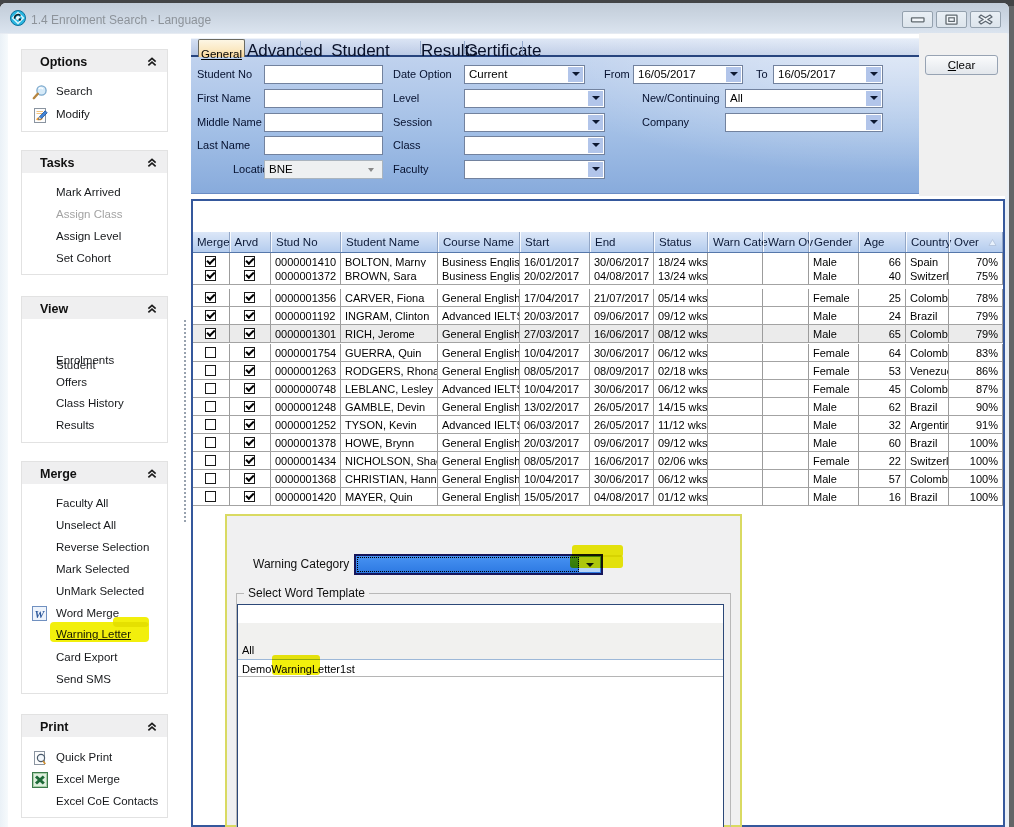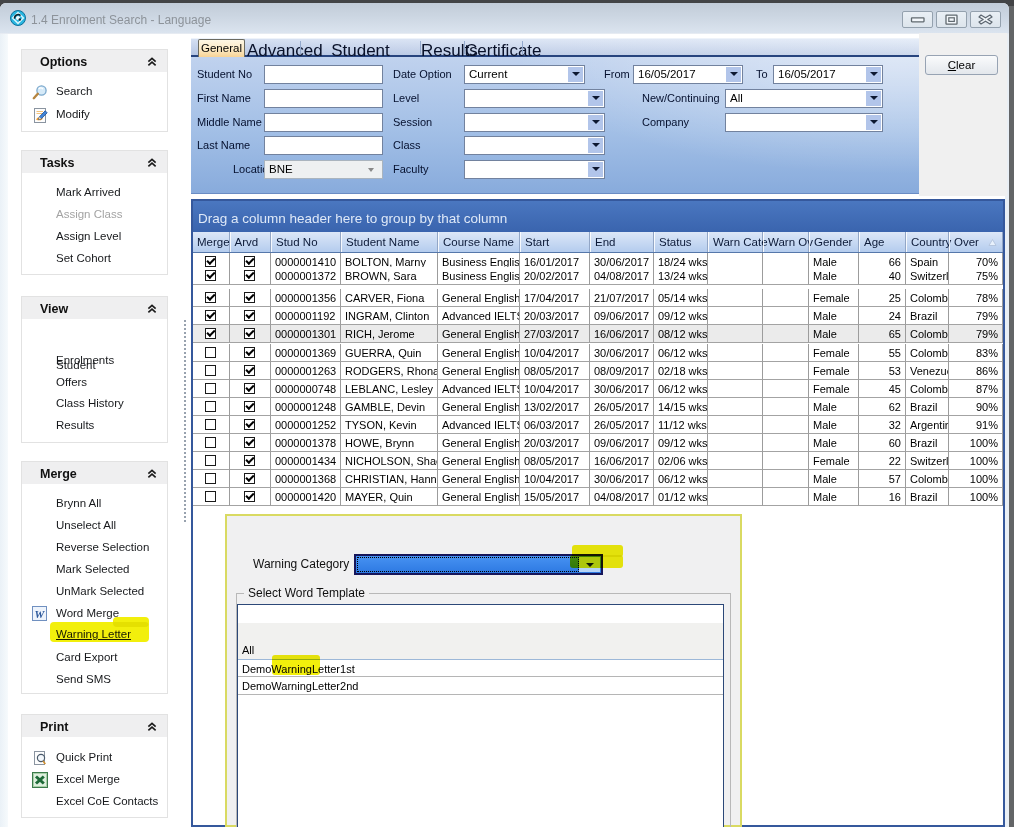--- a/index.html
+++ b/index.html
@@ -28,21 +28,21 @@
   background-image:radial-gradient(#98a2ae 0.9px, transparent 1.1px); background-size:4px 4px; }
 #tabstrip { position:absolute; left:191px; top:38px; width:728px; height:18px;
   background:linear-gradient(rgba(255,255,255,0.35), rgba(40,60,120,0.08)),
     linear-gradient(90deg,#bfcfeb,#d9e4f5); border-top:1px solid #eef3fa; }
 #tabline { position:absolute; left:191px; top:55px; width:728px; height:2px; background:#27447e; }
 .tab { position:absolute; top:39px; height:17px; font-size:17px; color:#081028; text-align:center; }
 .tab span { display:block; margin-top:2px; }
 #tabactive { position:absolute; left:198px; top:39px; width:47px; height:18px;
   background:linear-gradient(#fdf6e4,#fbe9c4 55%,#f7d396); border:1px solid #6b6a60; border-bottom:none;
   border-radius:2px 2px 0 0; font-size:11.5px; color:#000; text-align:center; z-index:3; }
-#tabactive span { display:block; margin-top:2px; }
+#tabactive span { display:block; margin-top:8px;text-decoration:underline; }
 .tabsep { position:absolute; top:41px; width:1px; height:13px; background:#93a9cd; }
 #form { position:absolute; left:191px; top:57px; width:728px; height:137px;
   background:radial-gradient(ellipse 620px 200px at 97% -5%, rgba(255,255,255,0.50), rgba(255,255,255,0) 62%),
     linear-gradient(#c0d2ee, #a2bfe6 55%, #88abdc);
   border-bottom:1px solid #6a8cc4; }
 .flabel { position:absolute; font-size:11px; color:#05102e; white-space:nowrap; }
 .field { position:absolute; height:19px; background:#fff; border:1px solid #72829e; }
 .field .txt { position:absolute; left:4px; top:2.5px; font-size:11.5px; color:#000; }
 .btnA { position:absolute; right:1px; top:1px; width:15px; height:15px; background:#b2c5ea; }
 .btnB { position:absolute; right:1px; top:1px; width:15px; height:15px; background:#b2c5ea; }
@@ -171,21 +171,21 @@
 <div class="pitem" style="top:100.5px;">Class History</div>
 <div class="pitem" style="top:122.5px;">Results</div>
 </div>
 <div class="panel" style="top:461px;height:233px;">
 <div class="phead">
       <span class="pt">Merge</span>
       <svg width="10" height="10" viewBox="0 0 11 11">
         <path d="M1.5 5 L5.5 1.5 L9.5 5 M1.5 9.2 L5.5 5.7 L9.5 9.2" fill="none" stroke="#1a1a1a" stroke-width="1.8"></path>
       </svg>
     </div>
-<div class="pitem" style="top:35px;">Brynn All</div>
+<div class="pitem" style="top:35px;">Faculty All</div>
 <div class="pitem" style="top:57px;">Unselect All</div>
 <div class="pitem" style="top:79px;">Reverse Selection</div>
 <div class="pitem" style="top:101px;">Mark Selected</div>
 <div class="pitem" style="top:122.5px;">UnMark Selected</div>
 <div class="picon" style="top:143.5px;"><svg width="15" height="15" viewBox="0 0 15 15">
         <rect x="0.5" y="0.5" width="14" height="14" fill="#eef4fc" stroke="#7090c0" stroke-width="1"></rect>
         <text x="7.5" y="11.5" font-family="Liberation Serif" font-size="11" font-style="italic" font-weight="bold" fill="#2b579a" text-anchor="middle">W</text>
       </svg></div>
 <div class="pitem" style="top:144.5px;">Word Merge</div>
 <div class="pitem" style="top:166px;"><span style="text-decoration:underline;">Warning Letter</span></div>
@@ -303,23 +303,20 @@
 <div class="flabel" style="left:642px;top:115.5px;">Company</div>
 <div class="field" style="left:725px;top:112.5px;width:158px;">
     <div class="btnB">
       <div class="tri"></div>
     </div>
   </div>
 <div id="clearpanel">
     <div id="clearbtn"><u>C</u>lear</div>
   </div>
 <div id="grid">
-<div id="groupband">
-      <span>Drag a column header here to group by that column</span>
-    </div>
 <div id="gheader">
 <div class="hcell" style="left:0px;width:36.5px;">
         <span>Merge</span>
       </div>
 <div class="hcell wl" style="left:36.5px;width:41.5px;">
         <span>Arvd</span>
       </div>
 <div class="hcell wl" style="left:78.0px;width:70px;">
         <span>Stud No</span>
       </div>
@@ -571,21 +568,21 @@
 </div>
 </div>
 <div class="grow" style="top:142.5px;">
 <div class="gcell" style="left:0px;width:36.5px;">
 <div class="cb" style="left:12.25px;"></div>
 </div>
 <div class="gcell" style="left:36.5px;width:41.5px;">
 <div class="cb on" style="left:14.75px;"></div>
 </div>
 <div class="gcell" style="left:78.0px;width:70px;">
-<span>0000001369</span>
+<span>0000001754</span>
 </div>
 <div class="gcell" style="left:148.0px;width:97px;">
 <span>GUERRA, Quin</span>
 </div>
 <div class="gcell" style="left:245.0px;width:82px;">
 <span>General English</span>
 </div>
 <div class="gcell" style="left:327.0px;width:70px;">
 <span>10/04/2017</span>
 </div>
@@ -596,21 +593,21 @@
 <span>06/12 wks</span>
 </div>
 <div class="gcell" style="left:515.0px;width:55px;">
 </div>
 <div class="gcell" style="left:570.0px;width:46px;">
 </div>
 <div class="gcell" style="left:616.0px;width:50px;">
 <span>Female</span>
 </div>
 <div class="gcell num" style="left:666.0px;width:47px;">
-<span>55</span>
+<span>64</span>
 </div>
 <div class="gcell" style="left:713.0px;width:43px;">
 <span>Colombia</span>
 </div>
 <div class="gcell num" style="left:756.0px;width:54px;">
 <span>83%</span>
 </div>
 </div>
 <div class="grow" style="top:160.60000000000002px;">
 <div class="gcell" style="left:0px;width:36.5px;">
@@ -959,23 +956,20 @@
     </div>
   <div id="groupbox"></div>
   <div id="grouplabel">Select Word Template</div>
   <div id="dtable">
     <div class="drow" style="top:18px;height:18px;background:#f1f1ef;"></div>
     <div class="drow" style="top:36px;height:18px;background:#f1f1ef;">
         <span style="position:absolute;left:4px;top:3px;">All</span>
       </div>
     <div class="drow" style="top:54px;height:18px;background:#fff;border-top:1px solid #9db8d8;border-bottom:1px solid #b5b5b5;">
         <span style="position:absolute;left:4px;top:3px;">DemoWarningLetter1st</span>
-      </div>
-    <div class="drow" style="top:72px;height:18px;background:#fff;border-bottom:1px solid #b5b5b5;">
-        <span style="position:absolute;left:4px;top:3px;">DemoWarningLetter2nd</span>
       </div>
   </div>
 </div>
 <div class="hl" style="left:50px;top:622px;width:99px;height:20px;border-radius:4px;"></div>
 <div class="hl" style="left:113px;top:617px;width:36px;height:10px;border-radius:4px;"></div>
 <div class="hl" style="left:572px;top:544.5px;width:51px;height:12px;border-radius:3px;"></div>
 <div class="hl" style="left:570px;top:555px;width:53px;height:13px;border-radius:3px;"></div>
 <div class="hl" style="left:272px;top:655px;width:48px;height:20px;border-radius:3px;"></div>
 
 </body></html>

